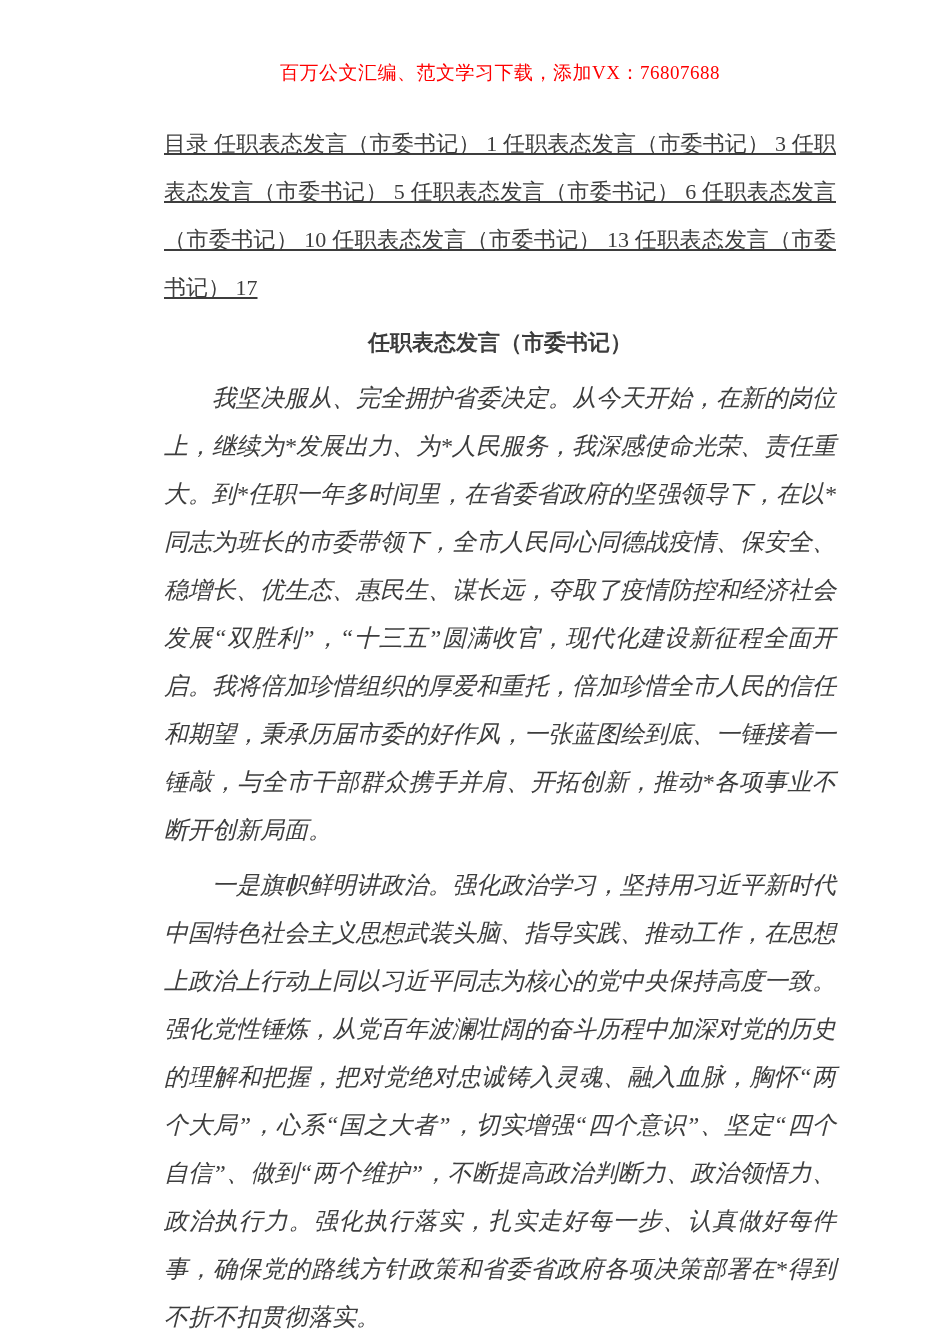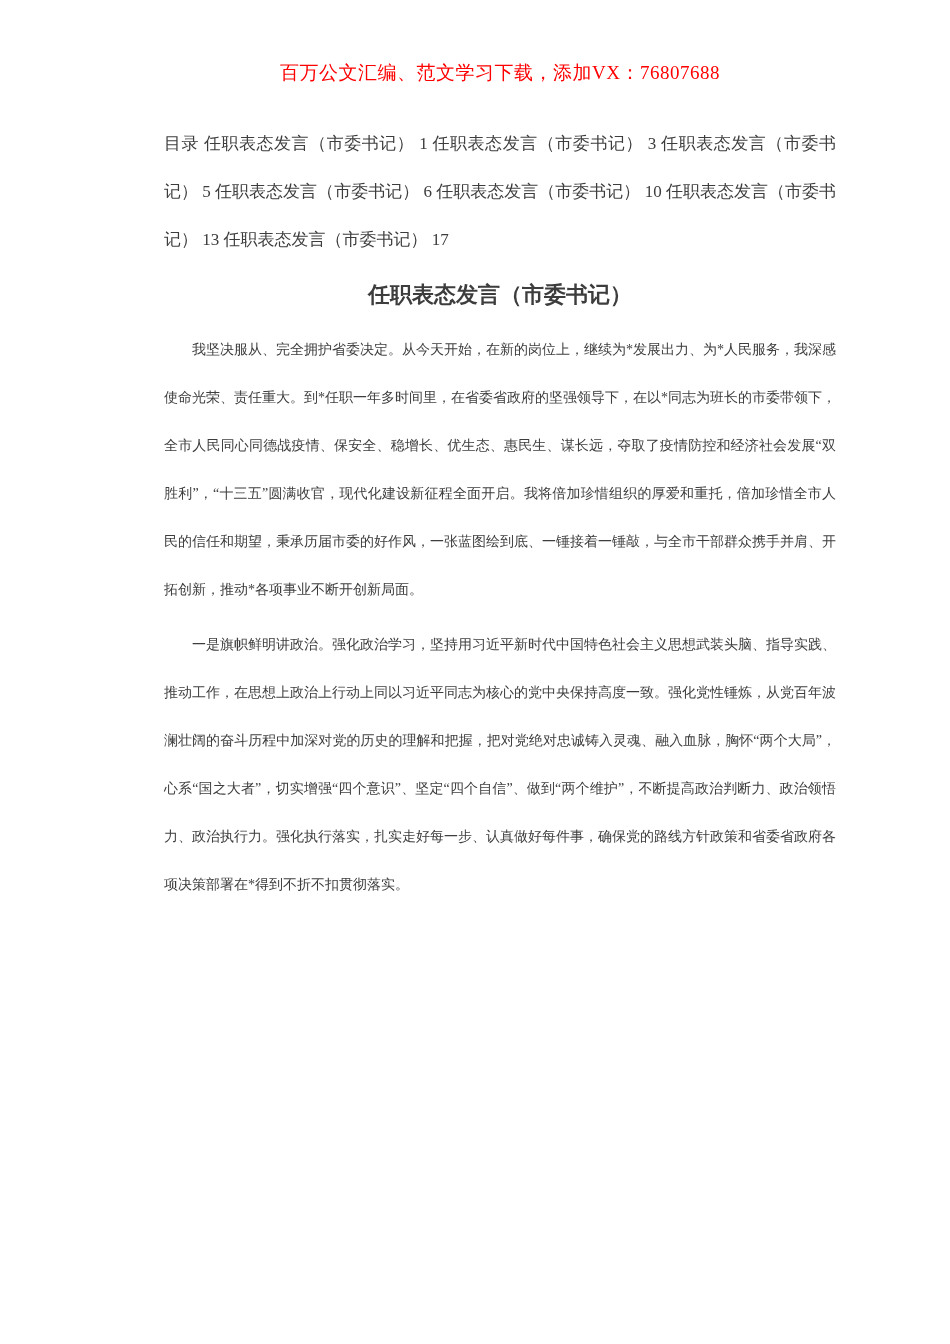--- a/index.html
+++ b/index.html
@@ -22,41 +22,43 @@
     color: #fe0000;
     font-size: 19px;
     line-height: 26px;
     text-align: center;
     margin: 0 0 34px 0;
     letter-spacing: 0.5px;
   }
   .toc {
     margin: 0;
     color: #3d3d3d;
-    font-size: 17px;
+    font-size: 22px;
     line-height: 48px;
     text-align: justify;
     text-justify: inter-ideograph;
+    text-decoration: underline;
   }
   .title {
     margin: 7px 0 0 0;
     color: #3d3d3d;
     font-size: 22px;
     font-weight: bold;
     line-height: 48px;
     text-align: center;
   }
   .para {
     margin: 7px 0 0 0;
     color: #3d3d3d;
-    font-size: 14px;
+    font-size: 24px;
     line-height: 48px;
     text-align: justify;
     text-justify: inter-ideograph;
     text-indent: 2em;
+    font-style: italic;
   }
 </style>
 </head>
 <body>
 
 <div class="page">
 
   <div class="promo">百万公文汇编、范文学习下载，添加VX：76807688</div>
 
   <p class="toc">目录 任职表态发言（市委书记） 1 任职表态发言（市委书记） 3 任职表态发言（市委书记） 5 任职表态发言（市委书记） 6 任职表态发言（市委书记） 10 任职表态发言（市委书记） 13 任职表态发言（市委书记） 17</p>

